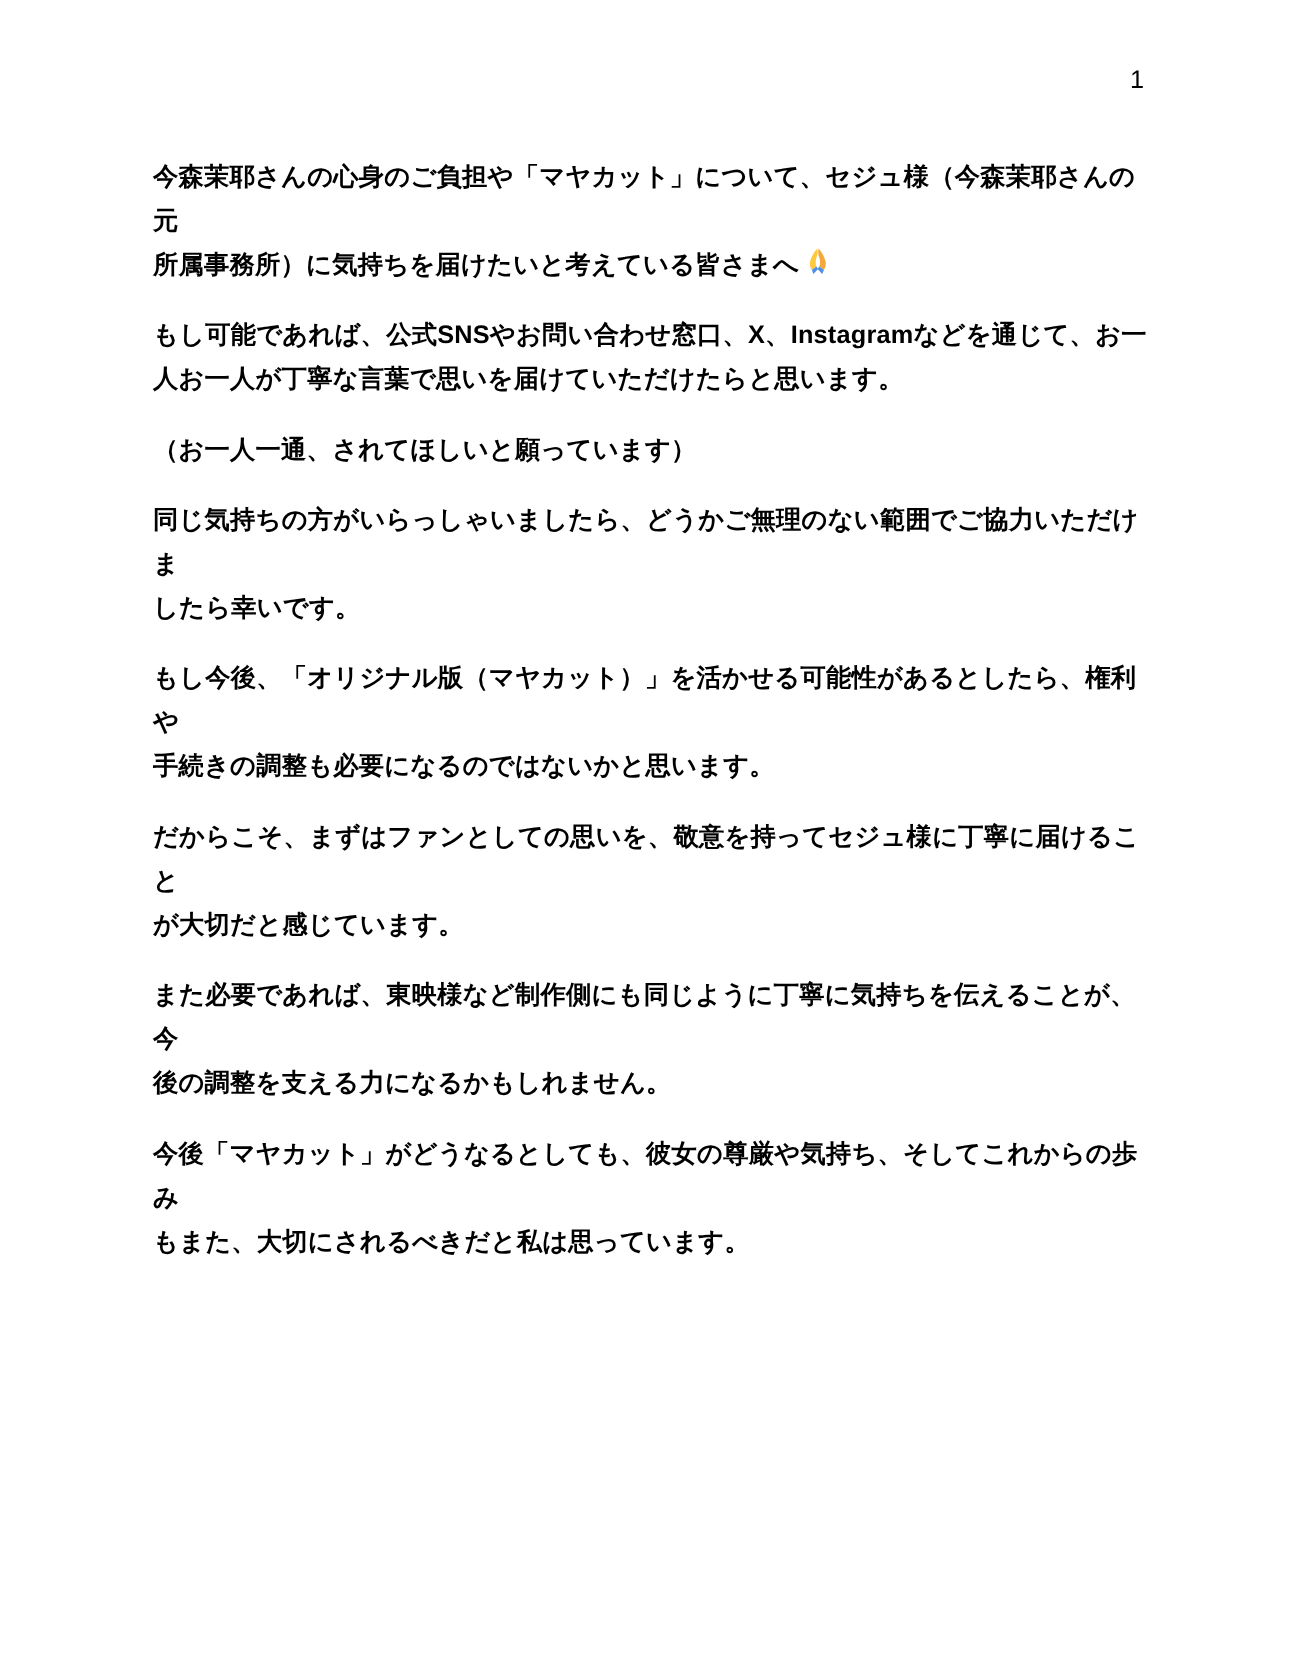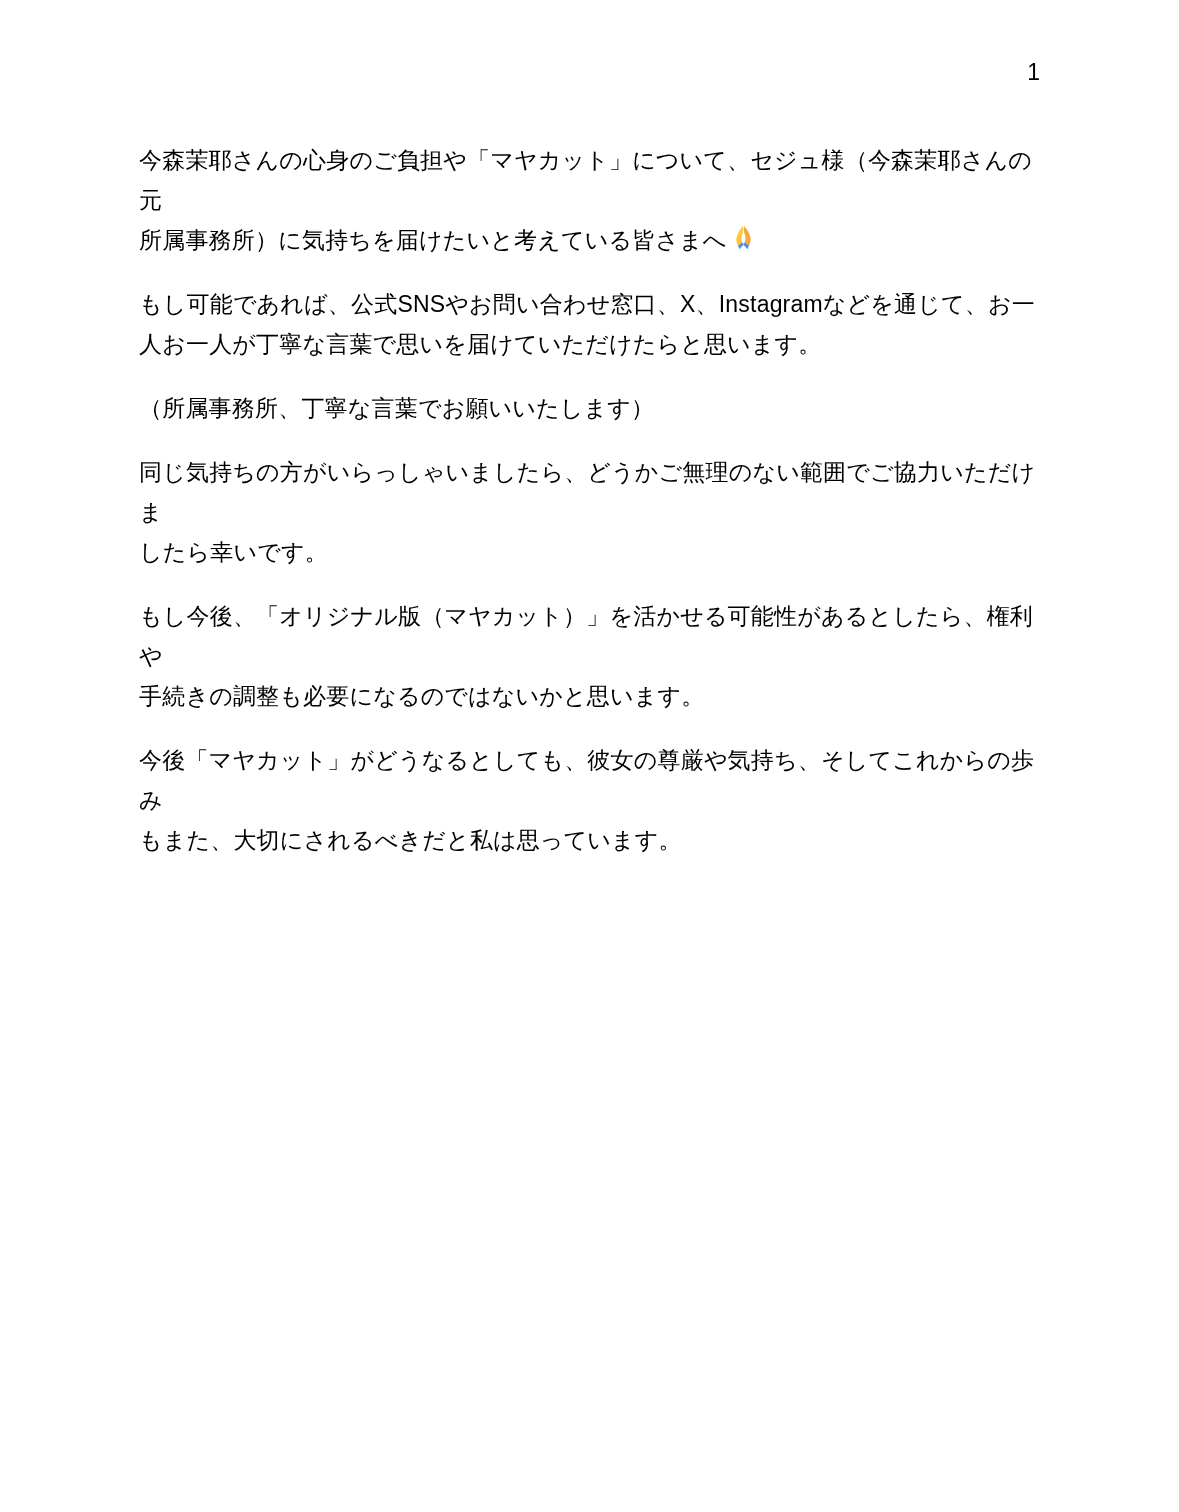--- a/index.html
+++ b/index.html
@@ -28,20 +28,21 @@
     left: 139px;
     width: 915px;
   }
   .content p {
     margin: 0 0 24px 0;
     font-size: 23px;
     line-height: 40px;
     letter-spacing: 0.2px;
     color: #000000;
     white-space: normal;
+    font-weight: bold;
   }
   .emoji {
     display: inline-block;
     width: 29px;
     height: 29px;
     vertical-align: -5px;
     margin-left: 2px;
   }
 </style>
 </head>
@@ -53,25 +54,27 @@
   <p><span>今森茉耶さんの心身のご負担や「マヤカット」について、セジュ様（今森茉耶さんの元<br>所属事務所）に気持ちを届けたいと考えている皆さまへ</span><svg class="emoji" viewBox="0 0 36 36" xmlns="http://www.w3.org/2000/svg">
         <path fill="#FFC83D" d="M17.2 2.5 C13.8 6.5 10.6 11.5 9.4 16.5 C8.5 20.3 9.2 23.8 11.2 26.6 L16.4 22.6 C15 19.6 15.3 15.2 16.9 11.2 C17.9 8.6 17.8 5.3 17.2 2.5 Z"></path>
         <path fill="#F5A83C" d="M18.8 2.5 C22.2 6.5 25.4 11.5 26.6 16.5 C27.5 20.3 26.8 23.8 24.8 26.6 L19.6 22.6 C21 19.6 20.7 15.2 19.1 11.2 C18.1 8.6 18.2 5.3 18.8 2.5 Z"></path>
         <path fill="#4E8FE8" d="M11.2 26.6 L16.4 22.6 L18.3 25.4 L13 31.2 Z"></path>
         <path fill="#4E8FE8" d="M24.8 26.6 L19.6 22.6 L17.7 25.4 L23 31.2 Z"></path>
       </svg></p>
 
   <p><span>もし可能であれば、公式SNSやお問い合わせ窓口、X、Instagramなどを通じて、お一<br>人お一人が丁寧な言葉で思いを届けていただけたらと思います。</span></p>
 
 
-  <p><span>（所属事務所、丁寧な言葉でお願いいたします）</span></p>
+  <p><span>（お一人一通、されてほしいと願っています）</span></p>
 
   <p><span>同じ気持ちの方がいらっしゃいましたら、どうかご無理のない範囲でご協力いただけま<br>したら幸いです。</span></p>
 
 
   <p><span>もし今後、「オリジナル版（マヤカット）」を活かせる可能性があるとしたら、権利や<br>手続きの調整も必要になるのではないかと思います。</span></p>
 
+  <p><span>だからこそ、まずはファンとしての思いを、敬意を持ってセジュ様に丁寧に届けること<br>が大切だと感じています。</span></p>
 
+  <p><span>また必要であれば、東映様など制作側にも同じように丁寧に気持ちを伝えることが、今<br>後の調整を支える力になるかもしれません。</span></p>
 
 
   <p><span>今後「マヤカット」がどうなるとしても、彼女の尊厳や気持ち、そしてこれからの歩み<br>もまた、大切にされるべきだと私は思っています。</span></p>
 
 </div>
 
 </body></html>

